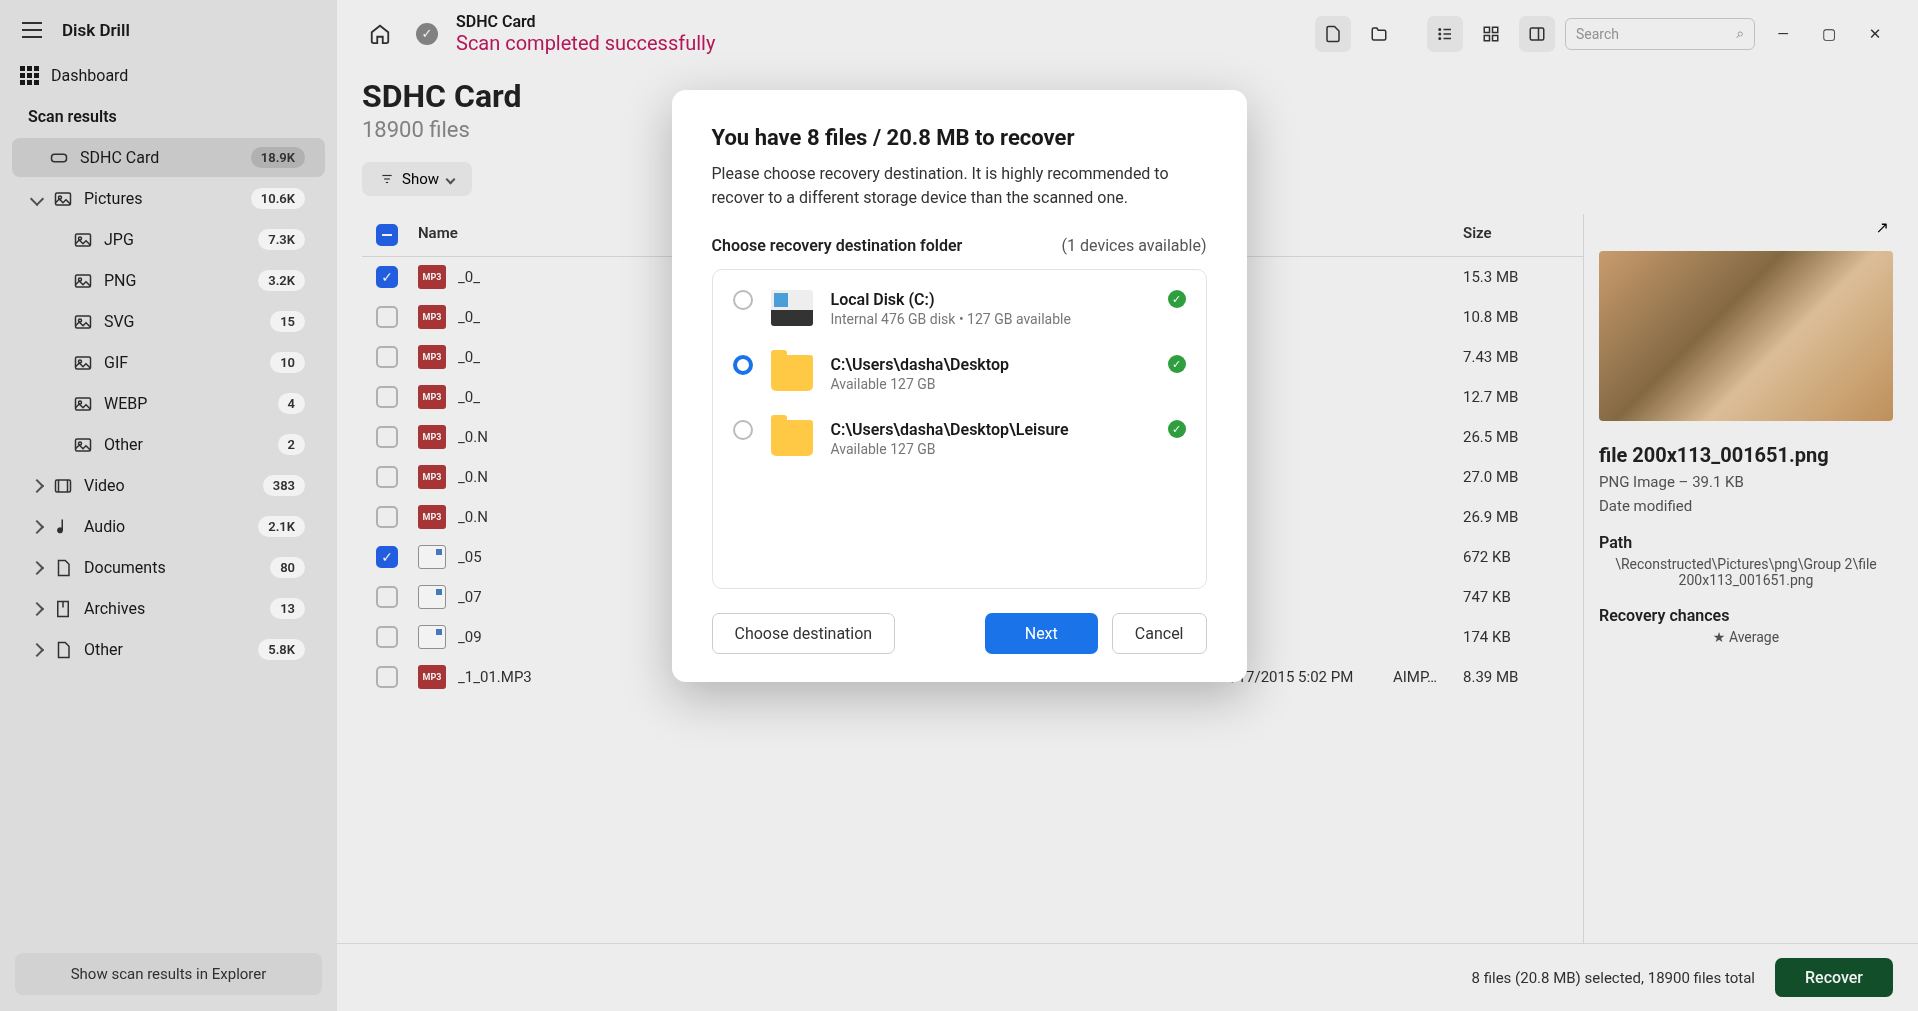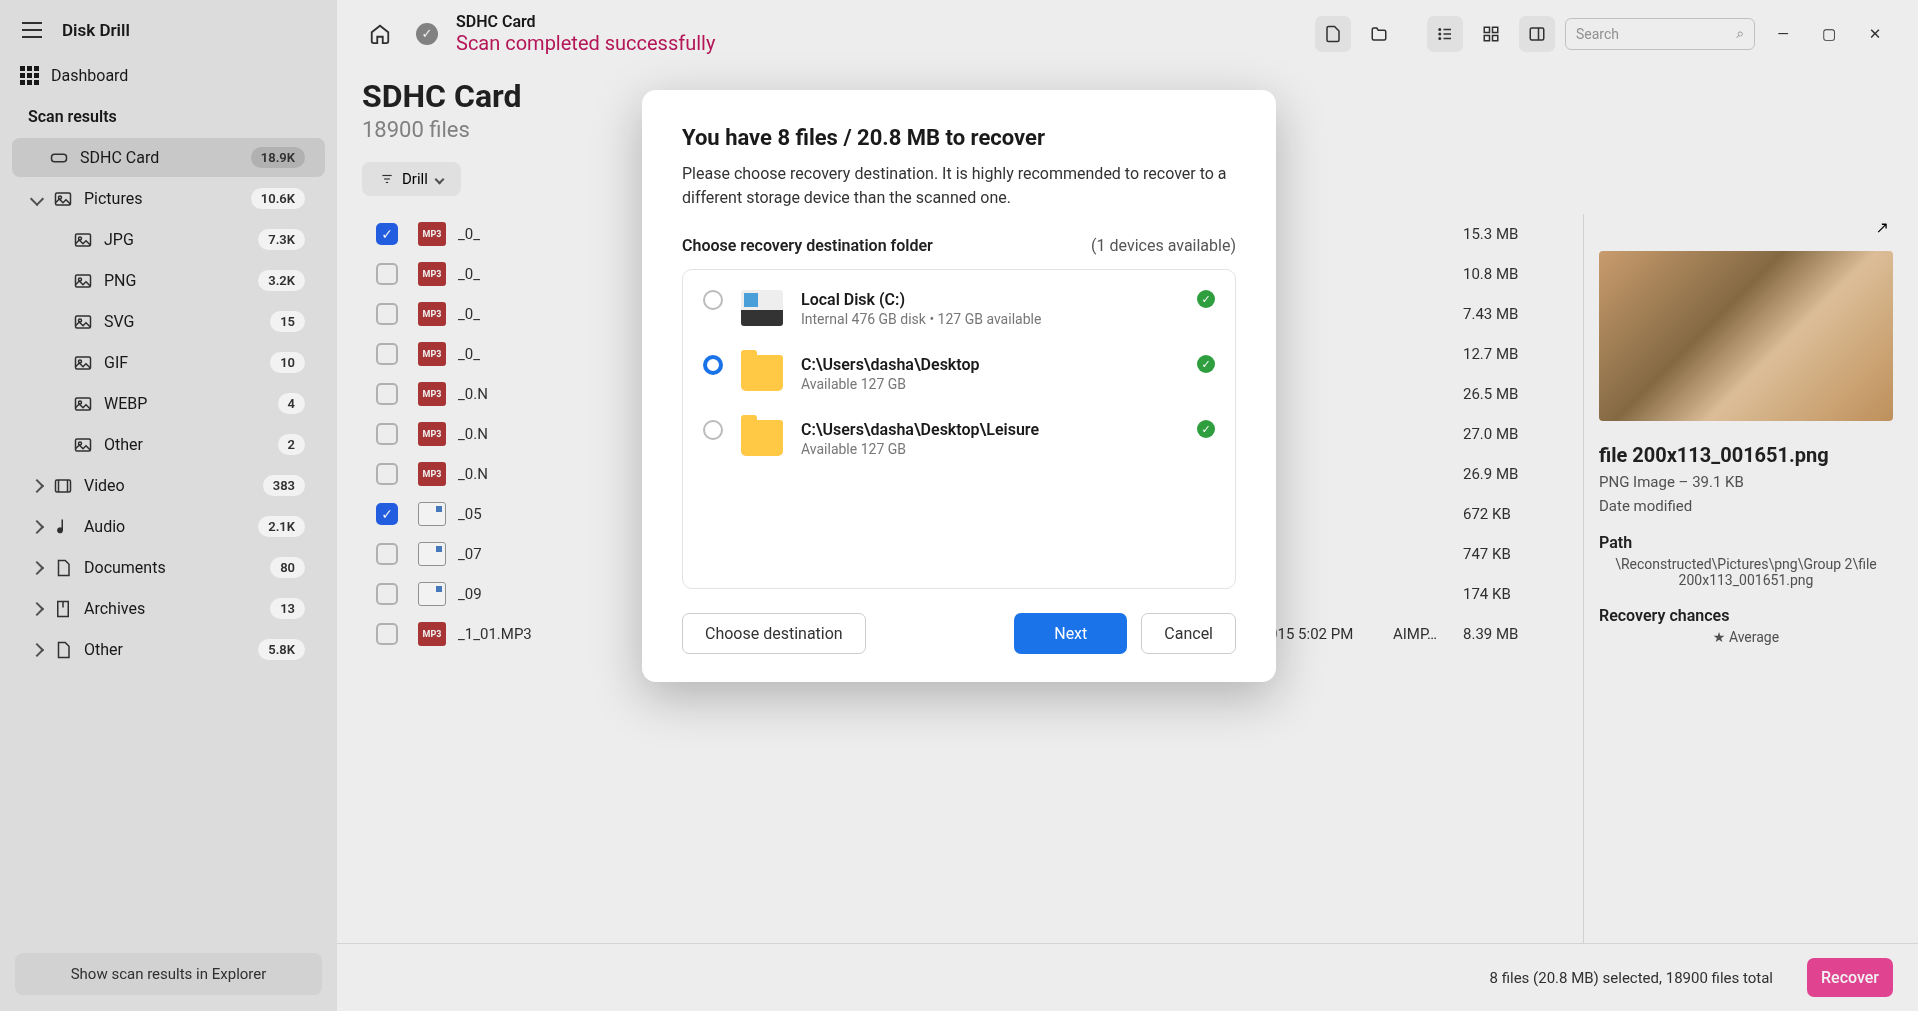--- a/index.html
+++ b/index.html
@@ -63,24 +63,24 @@
 .preview-panel { width:310px; border-left:1px solid #ddd; padding:0 0 0 15px; display:flex; flex-direction:column; }
 .preview-panel .popout { align-self:flex-end; font-size:16px; padding:4px; }
 .preview-img { width:100%; height:170px; background:linear-gradient(135deg,#d4a574 0%,#8b6f47 40%,#e8c8a0 60%,#c99860 100%); border-radius:4px; margin-top:10px; }
 .preview-title { font-size:20px; font-weight:700; margin-top:22px; color:#222; }
 .preview-meta { font-size:15px; color:#555; margin-top:6px; }
 .preview-label { font-size:16px; font-weight:600; margin-top:18px; color:#222; }
 .preview-value { font-size:14px; color:#555; margin-top:4px;text-align:center; }
 
 .statusbar { display:flex; align-items:center; justify-content:flex-end; padding:14px 25px; gap:20px; border-top:1px solid #e0e0e0; }
 .status-text { font-size:15px; color:#333; }
-.recover-btn { background:#ec4899; color:#fff; border:none; padding:10px 14px; border-radius:7px; font-size:16px; font-weight:500;margin-left:14px; }
+.recover-btn { background:#14532d; color:#fff; border:none; padding:10px 30px; border-radius:7px; font-size:16px; font-weight:500; }
 
 .modal-overlay { position:absolute; inset:0; background:rgba(0,0,0,0.05); display:flex; align-items:flex-start; justify-content:center; padding-top:90px; }
-.modal { width:634px; background:#fff; border-radius:14px; box-shadow:0 15px 50px rgba(0,0,0,0.25); padding:35px 40px 28px; }
+.modal { width:575px; background:#fff; border-radius:14px; box-shadow:0 15px 50px rgba(0,0,0,0.25); padding:35px 40px 28px; }
 .modal-title { font-size:22px; font-weight:700; color:#1a1a1a; }
 .modal-desc { font-size:16px; color:#333; margin-top:12px; line-height:1.5; }
 .modal-row { display:flex; justify-content:space-between; margin-top:26px; font-size:16px; }
 .modal-row .left { font-weight:600; color:#222; }
 .modal-row .right { color:#555; }
 .dest-list { border:1px solid #e3e3e3; border-radius:10px; margin-top:14px; padding:6px 0; min-height:320px; }
 .dest-item { display:flex; align-items:flex-start; padding:14px 20px; gap:18px; }
 .radio { width:20px; height:20px; border:2px solid #bbb; border-radius:50%; flex-shrink:0; }
 .radio.selected { border:4px solid #1a73e8; }
 .dest-icon { width:42px; height:36px; flex-shrink:0; }
@@ -359,27 +359,34 @@
     <div class="content">
       <div class="content-title">SDHC Card</div>
       <div class="content-sub">18900 files</div>
       <div class="filter-row">
         <button class="filter-btn">
           <svg width="14" height="14" viewBox="0 0 24 24" fill="none" stroke="#333" stroke-width="2">
               <line x1="4" y1="6" x2="20" y2="6"></line>
               <line x1="7" y1="12" x2="17" y2="12"></line>
               <line x1="10" y1="18" x2="14" y2="18"></line>
             </svg>
-          <span>Drill</span>
+          <span>Show</span>
           <span class="chevron down" style="width:7px;height:7px"></span>
         </button>
       </div>
 
       <div class="table-wrap">
         <div class="table">
+          <div class="thead">
+            <div class="th-check">
+                <div class="checkbox indet"></div>
+              </div>
+            <div class="th-name">Name</div>
+            <div class="th-size">Size</div>
+          </div>
           <div id="table-rows">
               <div class="trow">
                 <div class="th-check">
                   <div class="checkbox checked">✓</div>
                 </div>
                 <div class="th-name" style="display:flex;align-items:center">
                   <div class="file-icon mp3">MP3</div>
                   <span>_0_</span>
                 </div>
                 <div class="th-size">15.3 MB</div>

